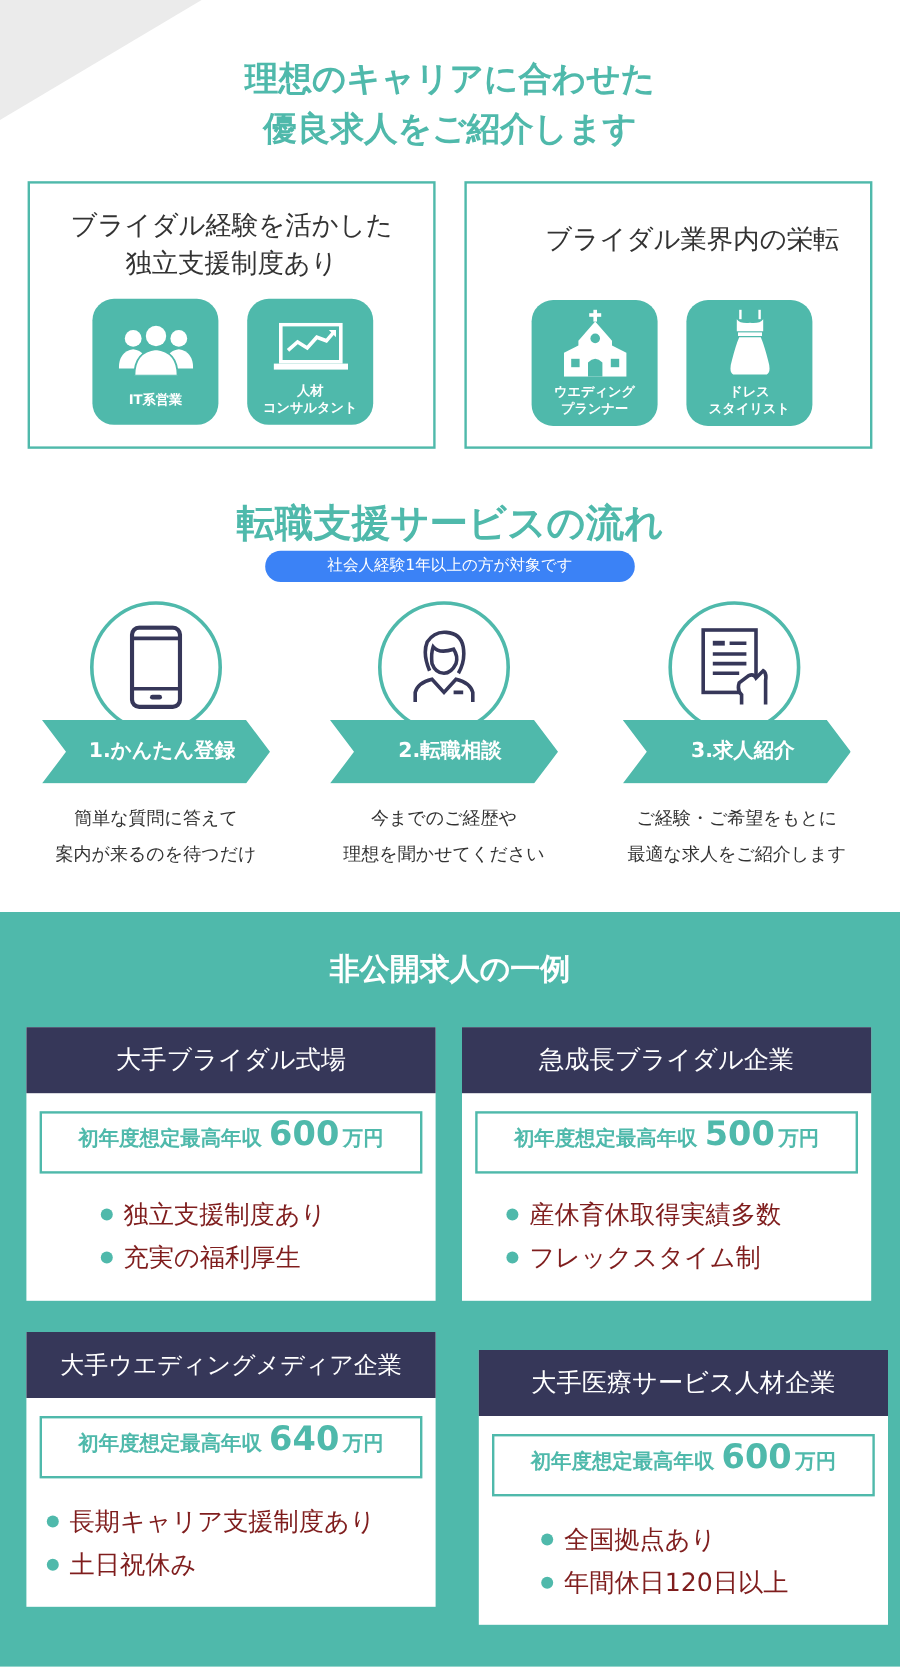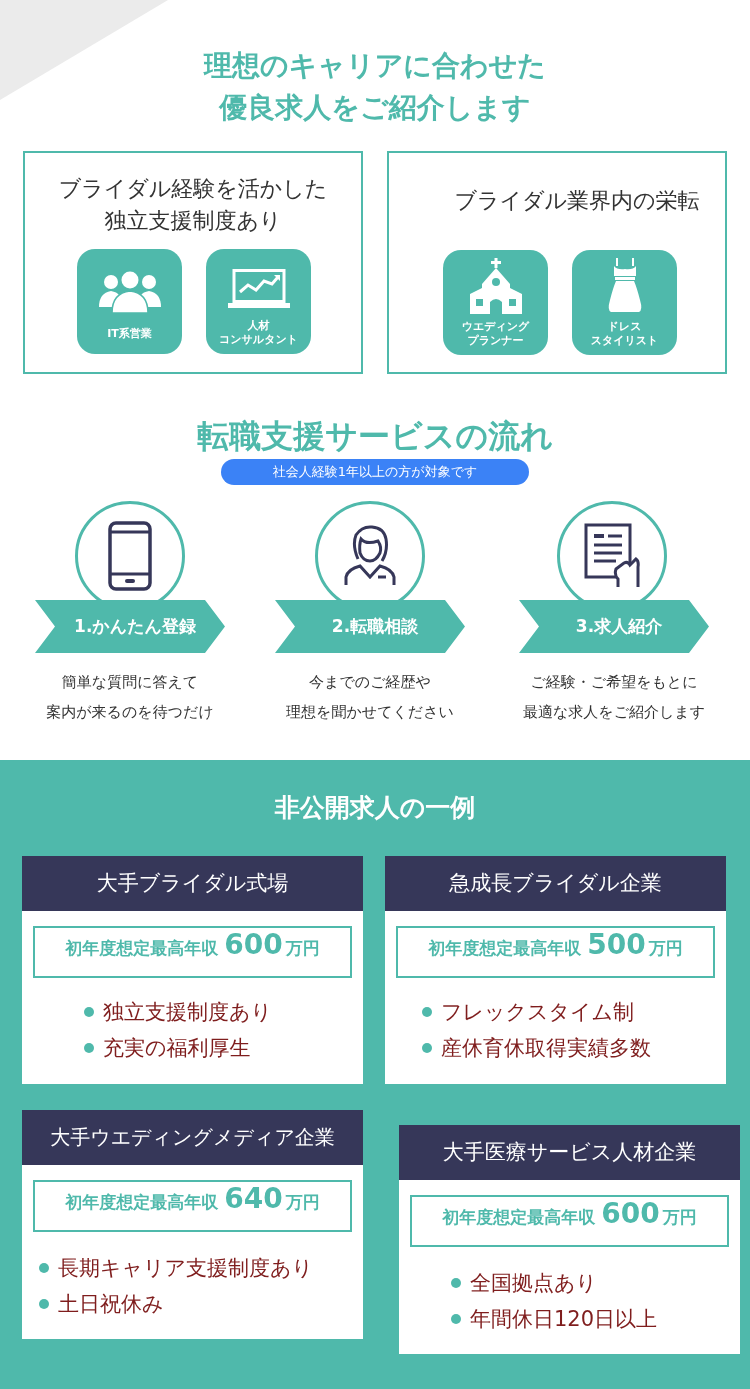--- a/index.html
+++ b/index.html
@@ -177,25 +177,25 @@
 </div>
 
 <div class="abs card" style="left:385px; top:856px; height:228px;">
   <div class="card-head">急成長ブライダル企業</div>
   <div class="salary">
     <span class="lbl">初年度想定最高年収</span><span class="num">500</span><span class="unit">万円</span>
   </div>
   <div class="features" style="padding-left:37px;">
     <div class="feat">
         <span class="dot"></span>
+        <span>産休育休取得実績多数</span>
+      </div>
+    <div class="feat">
+        <span class="dot"></span>
         <span>フレックスタイム制</span>
-      </div>
-    <div class="feat">
-        <span class="dot"></span>
-        <span>産休育休取得実績多数</span>
       </div>
   </div>
 </div>
 
 <div class="abs card" style="left:22px; top:1110px; height:229px;">
   <div class="card-head" style="font-size:20px;">大手ウエディングメディア企業</div>
   <div class="salary">
     <span class="lbl">初年度想定最高年収</span><span class="num">640</span><span class="unit">万円</span>
   </div>
   <div class="features" style="padding-left:17px; top:140px;">

